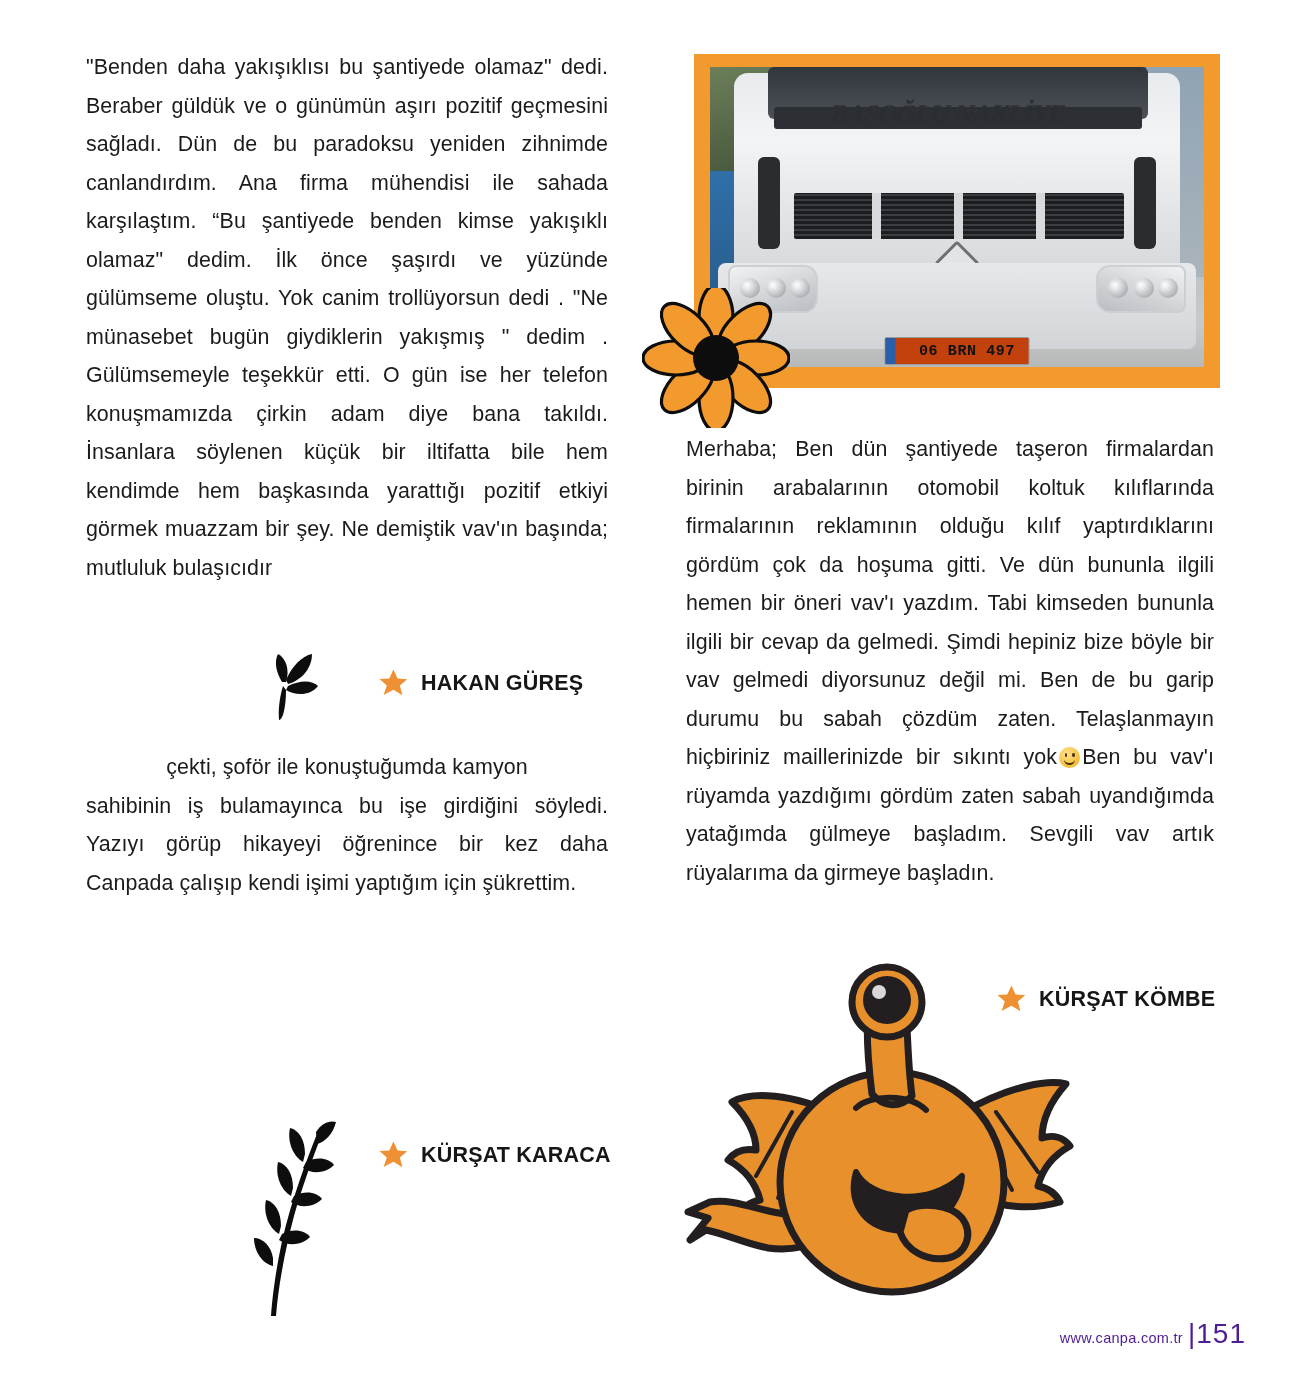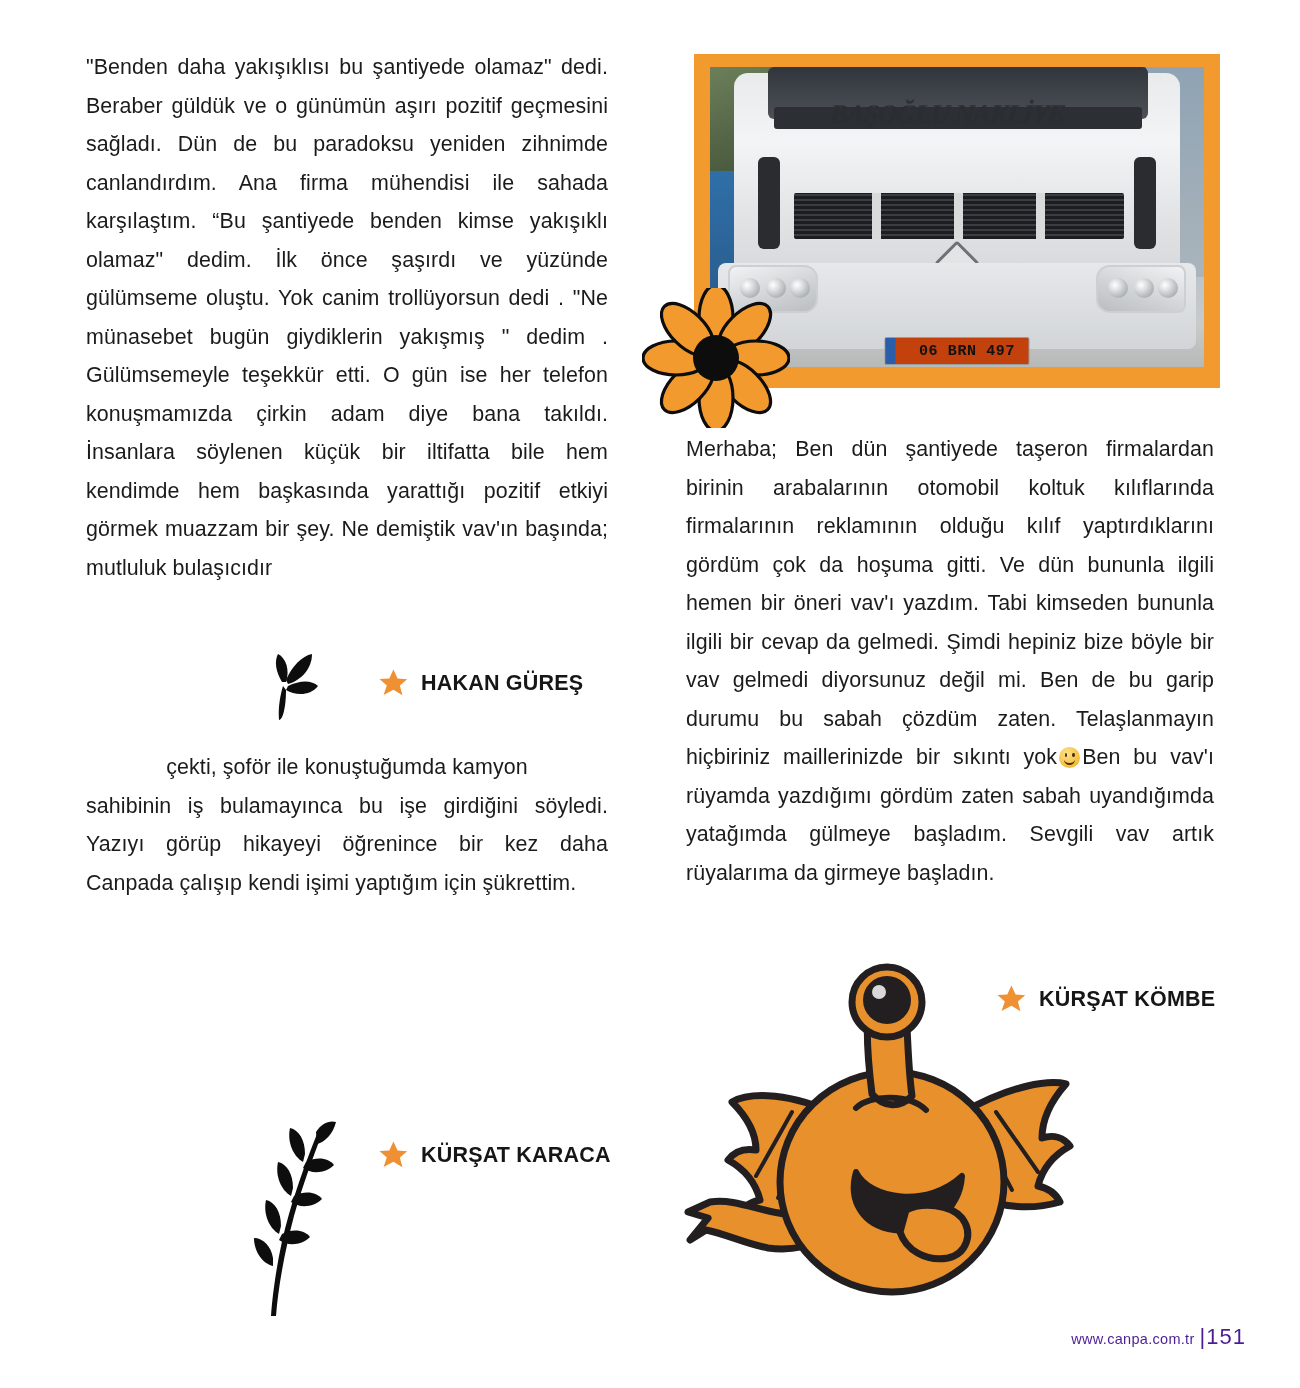--- a/index.html
+++ b/index.html
@@ -266,21 +266,21 @@
     display: flex;
     align-items: baseline;
     gap: 5px;
     color: #4c1d95;
   }
   .footer-url {
     font-size: 14.5px;
     letter-spacing: 0.3px;
   }
   .footer-page {
-    font-size: 22px;
+    font-size: 28px;
     letter-spacing: 1px;
   }
   .emoji-dot {
     display: inline-block;
     width: 21px; height: 21px;
     border-radius: 50%;
     background: radial-gradient(circle at 38% 32%, #ffe08a, #f5c242 62%, #e8a81f 100%);
     position: relative;
     vertical-align: -4px;
     margin: 0 2px;

